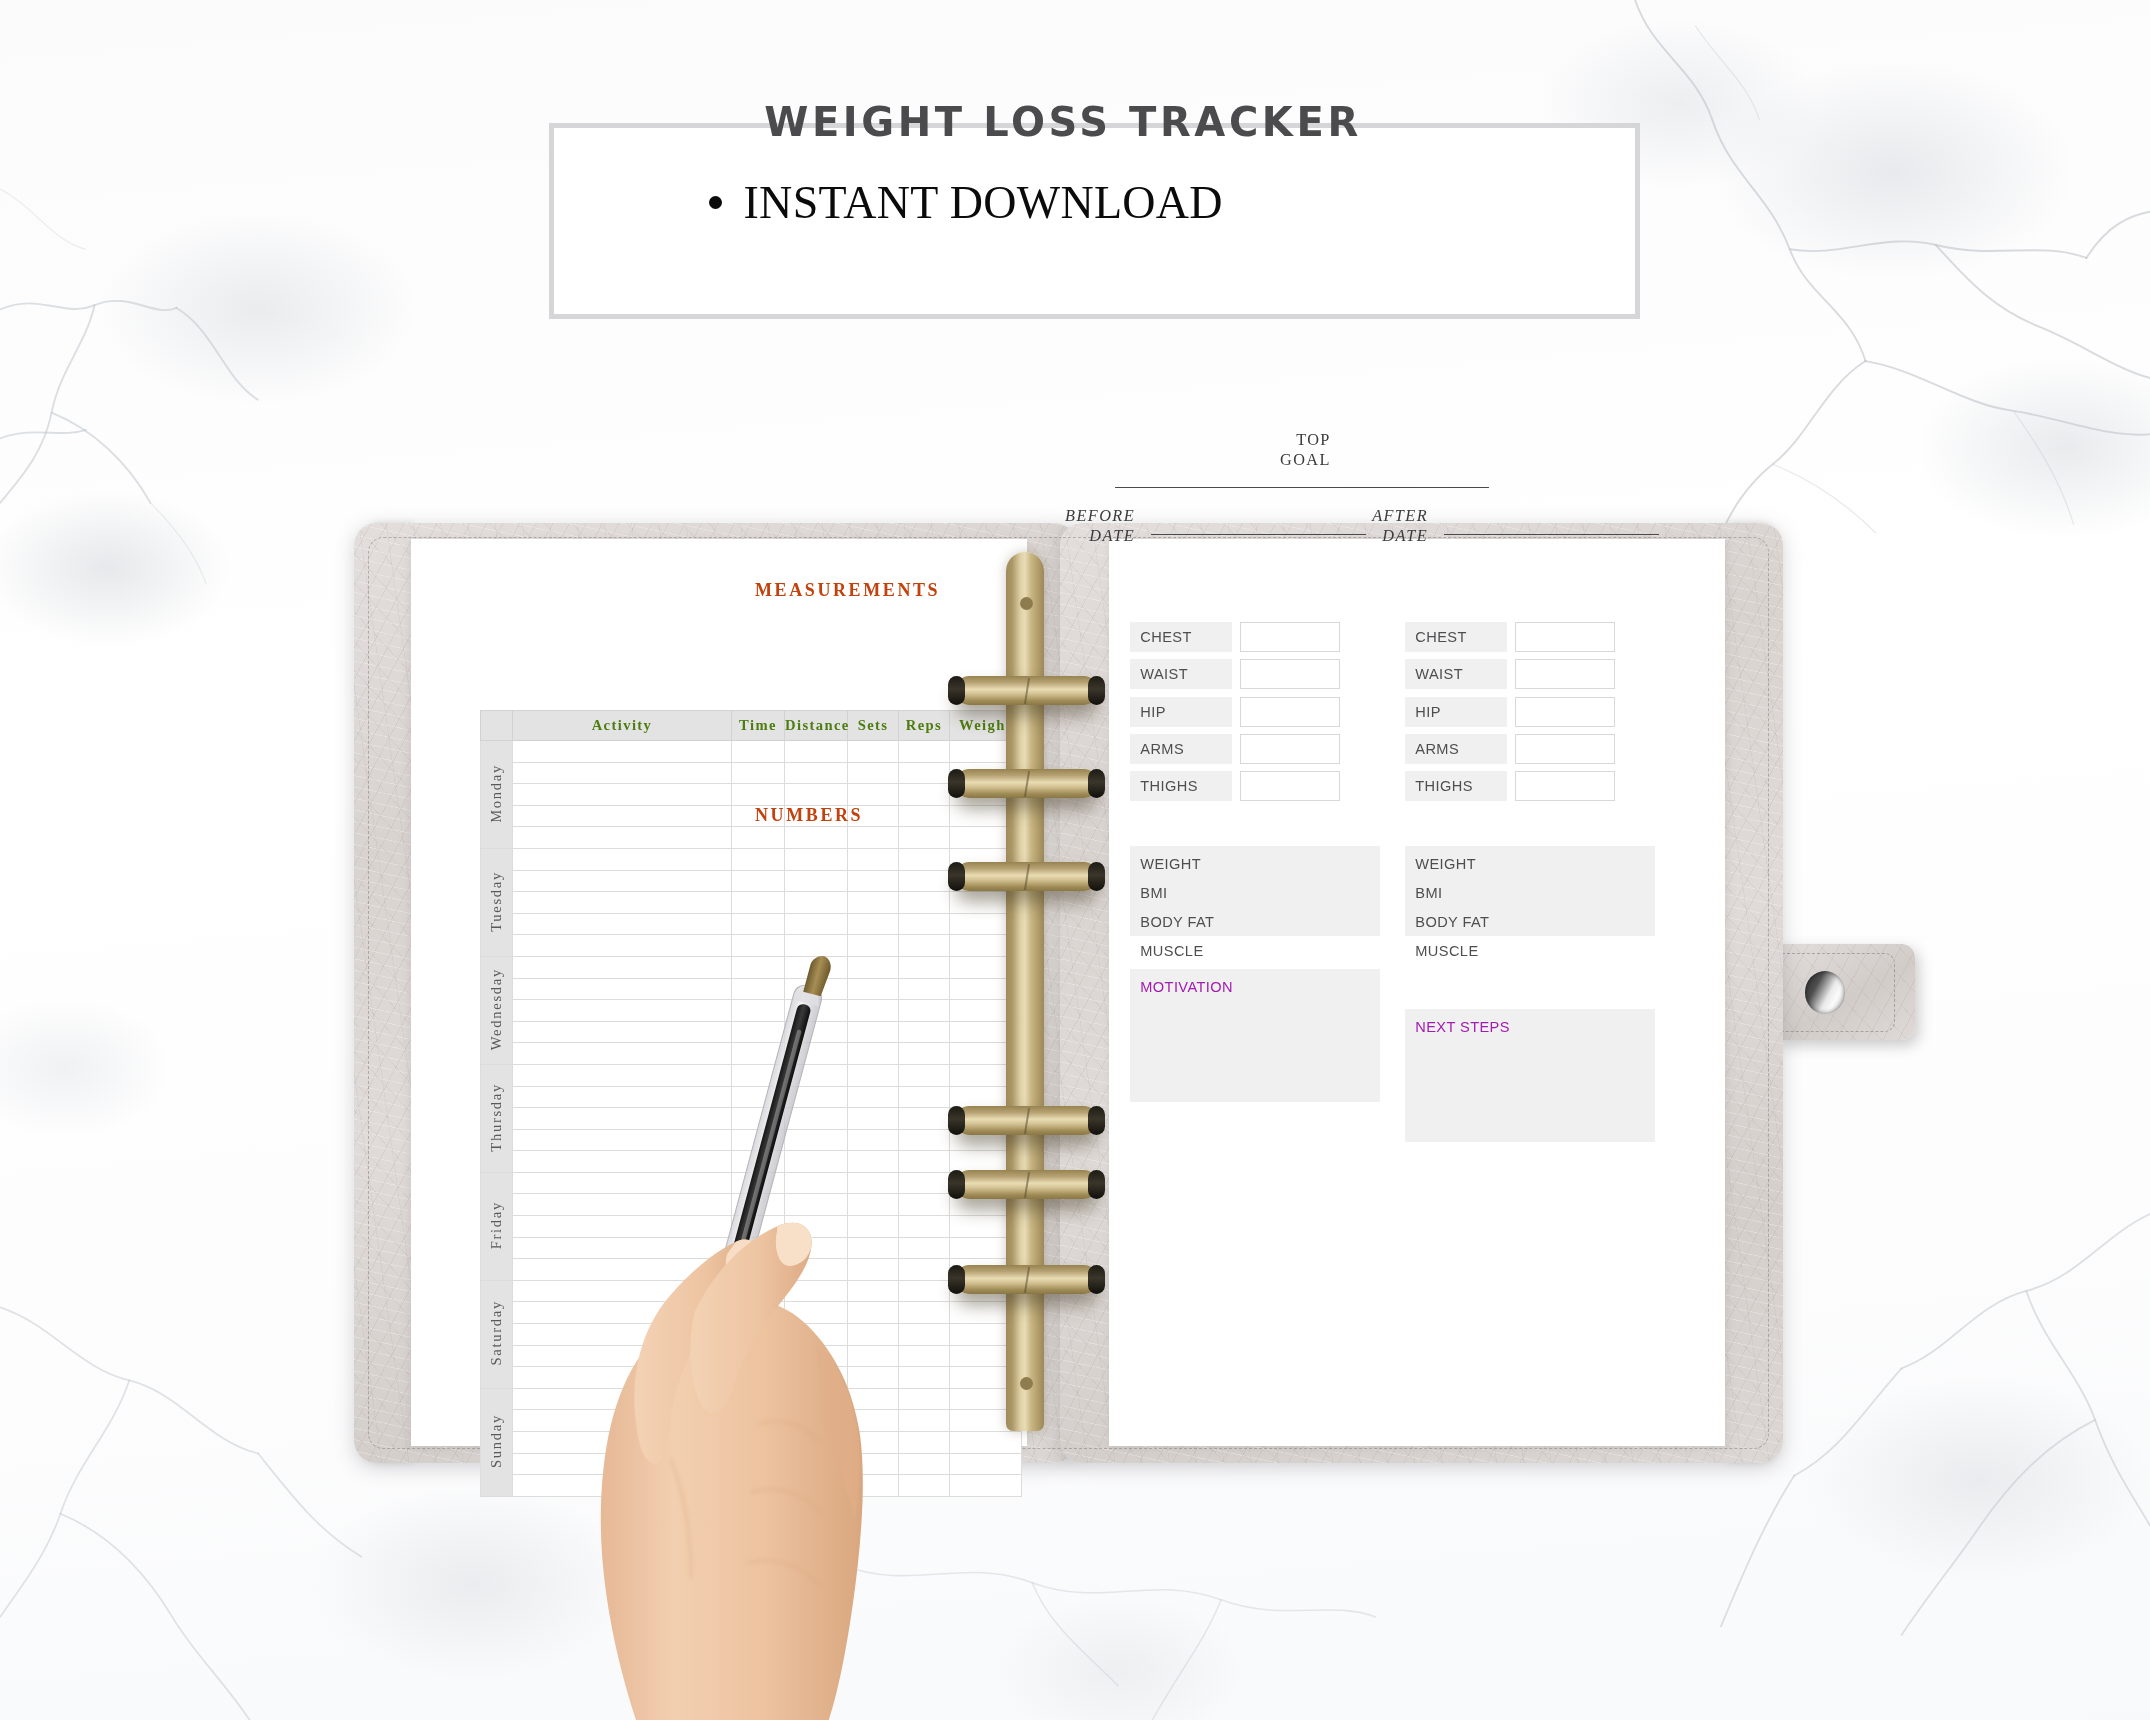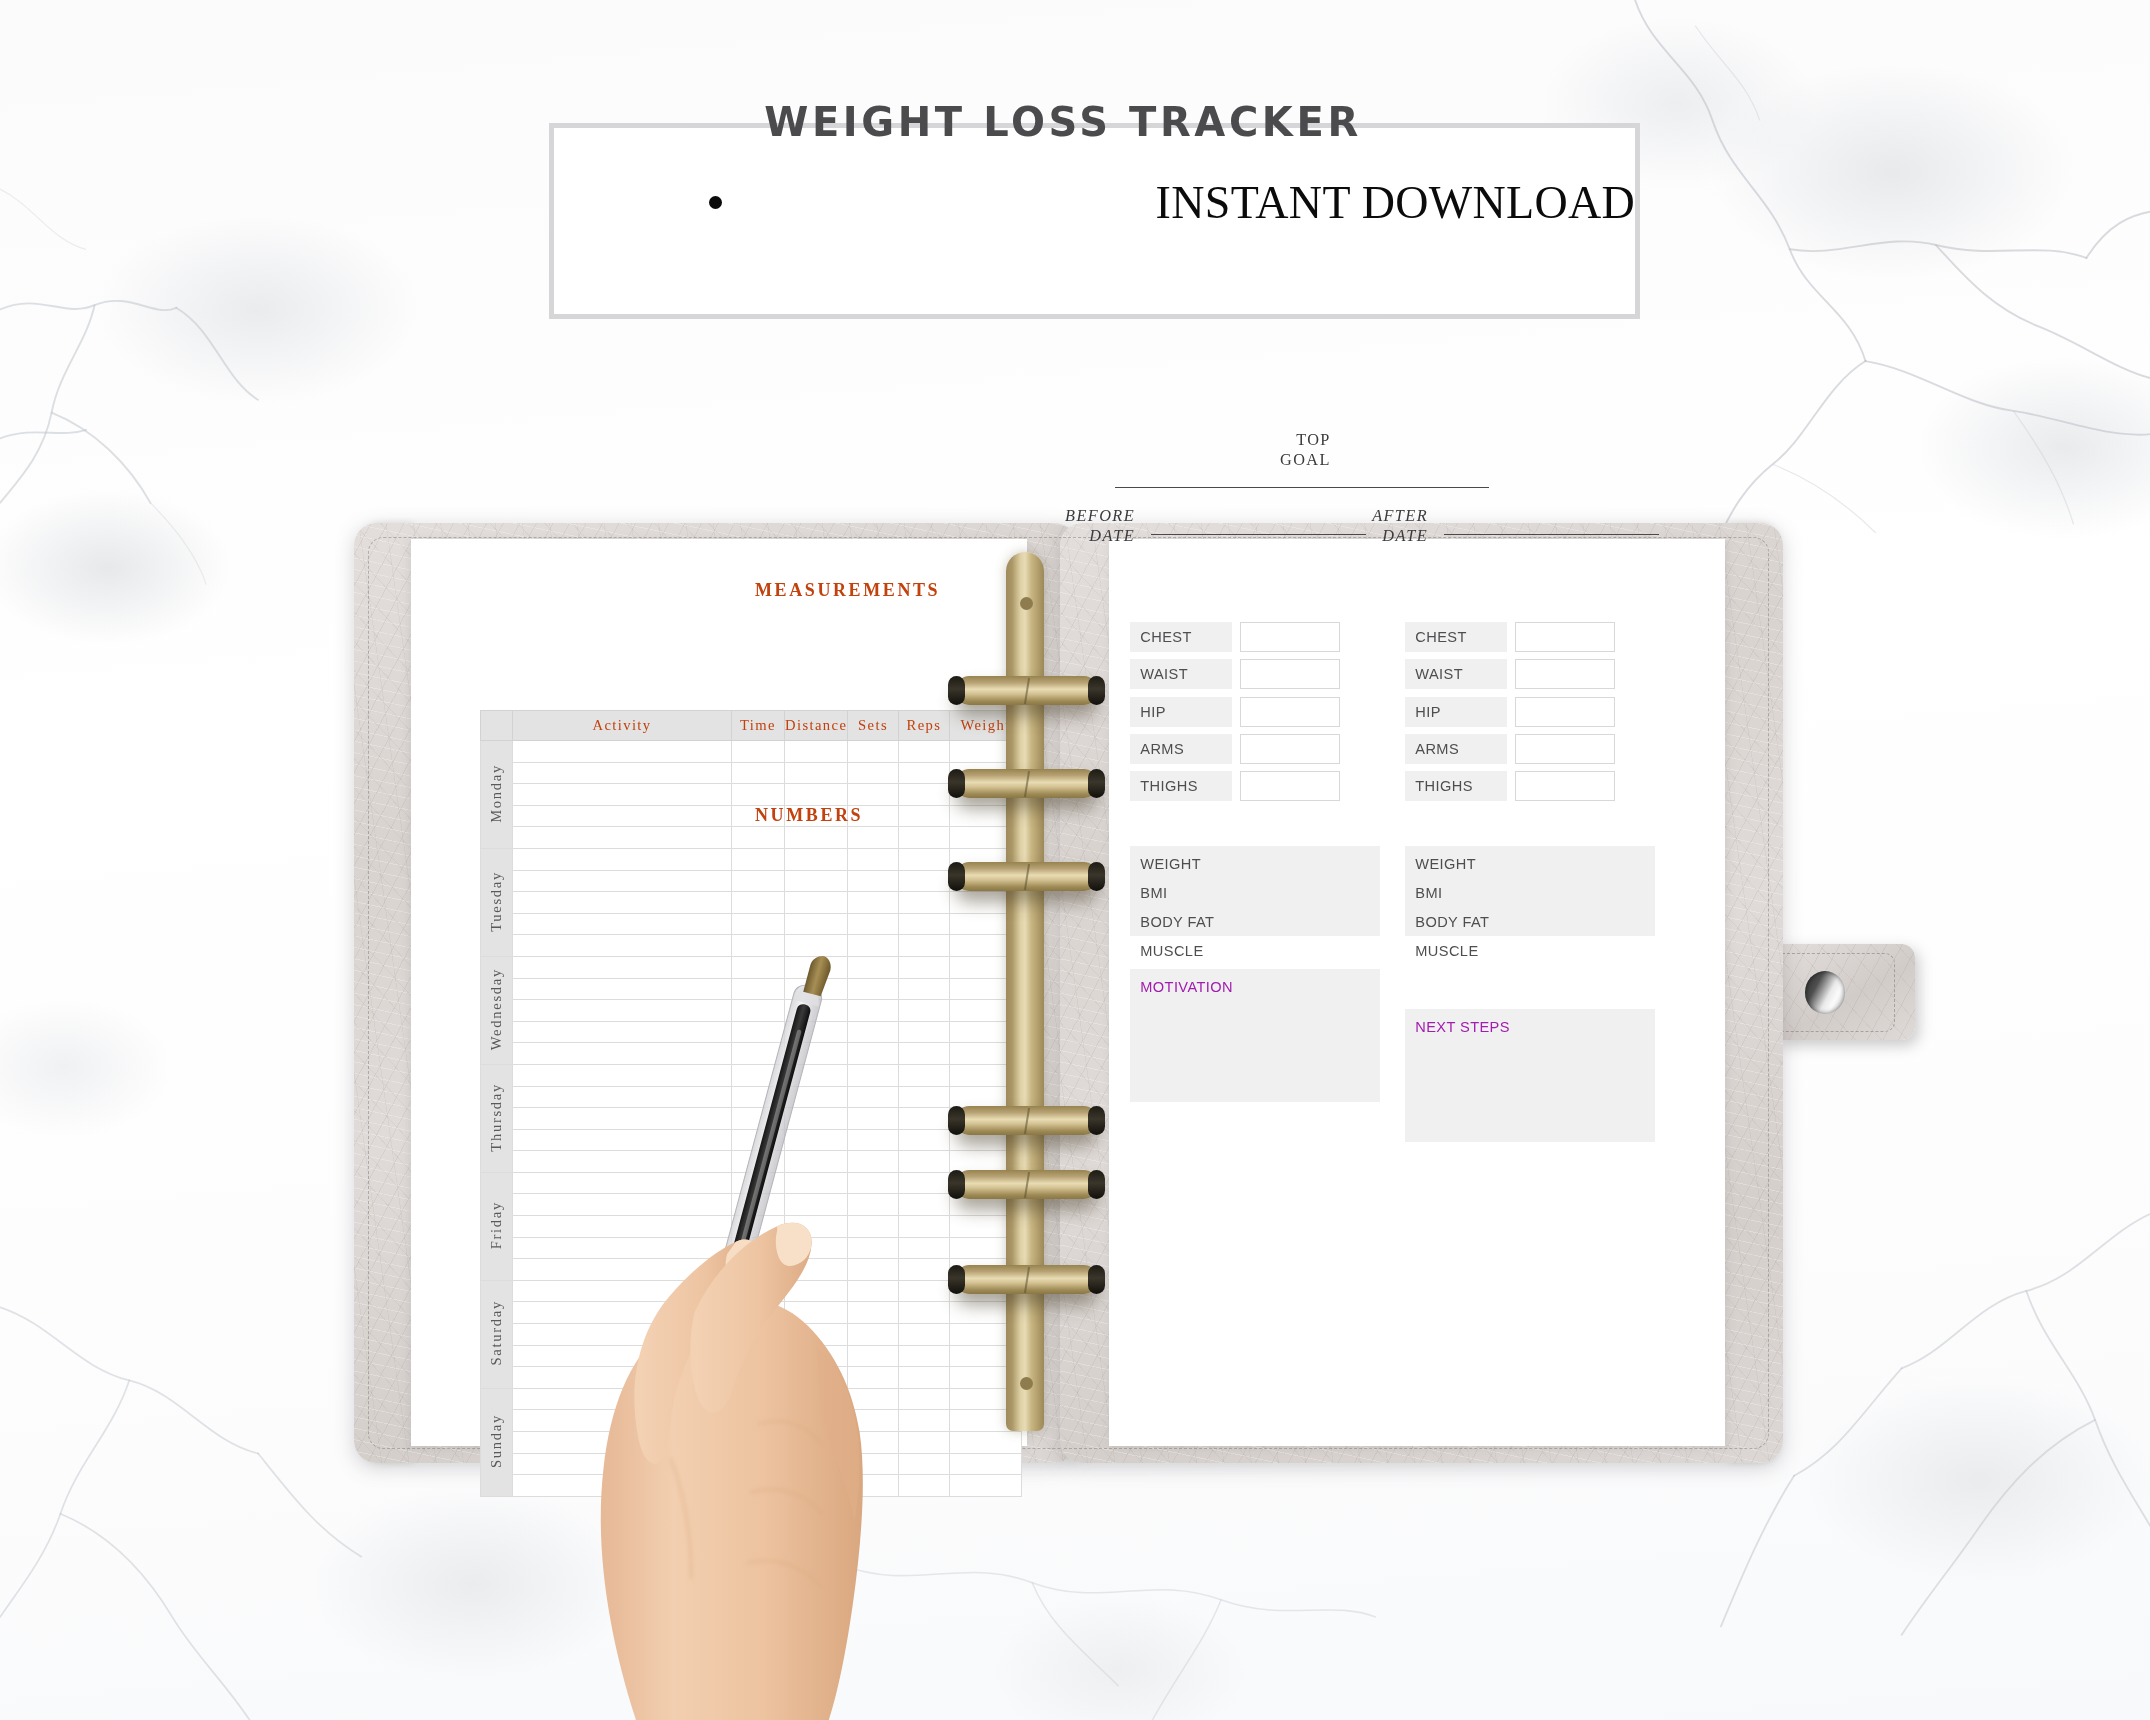--- a/index.html
+++ b/index.html
@@ -33,21 +33,21 @@
     position:absolute;left:549px;top:123px;width:1091px;height:196px;
     background:#ffffff;border:5.2px solid #d6d6d8;box-sizing:border-box;
     display:flex;flex-direction:column;justify-content:center;
     padding-left:155px;
   }
   .info-line{
     font-family:"Liberation Serif", serif;
     font-size:46px;color:#0b0b0b;letter-spacing:0.3px;
     display:flex;align-items:center;line-height:1.22;
   }
-  .info-line:first-child{margin-bottom:36px;justify-content:space-between;}
+  .info-line:first-child{margin-bottom:36px;}
   .info-bullet{
     display:inline-block;width:13px;height:13px;border-radius:50%;
     background:#0b0b0b;margin-right:21.5px;flex:0 0 auto;
   }
 
   
   #planner{
     position:absolute;left:354px;top:523px;width:1428px;height:940px;
   }
   #planner-shadow{
@@ -151,22 +151,22 @@
     font-family:"DejaVu Sans", sans-serif;font-weight:bold;
     font-size:40px;letter-spacing:3.6px;color:#4b4b4d;
   }
   #wl-table{
     position:absolute;left:126px;top:187px;width:533px;
     border-collapse:collapse;table-layout:fixed;
   }
   #wl-table th,#wl-table td{border:0.9px solid #dcdcdc;padding:0;}
   #wl-table thead th{
     background:#e3e3e3;height:29px;
-    font-family:"Liberation Serif", serif;font-weight:normal;
-    font-size:14.6px;letter-spacing:1.4px;color:#c2410c;
+    font-family:"Liberation Serif", serif;font-weight:bold;
+    font-size:14.6px;letter-spacing:1.4px;color:#4d7c0f;
     border-color:#d2d2d2;
     margin-left:42px;
   }
   .wl-daycell{
     background:#e3e3e3;width:31px;border-color:#d2d2d2;
     vertical-align:middle;text-align:center;
   }
   .wl-day-label{
     writing-mode:vertical-rl;transform:rotate(180deg);
     font-family:"Liberation Serif", serif;font-size:14.6px;

